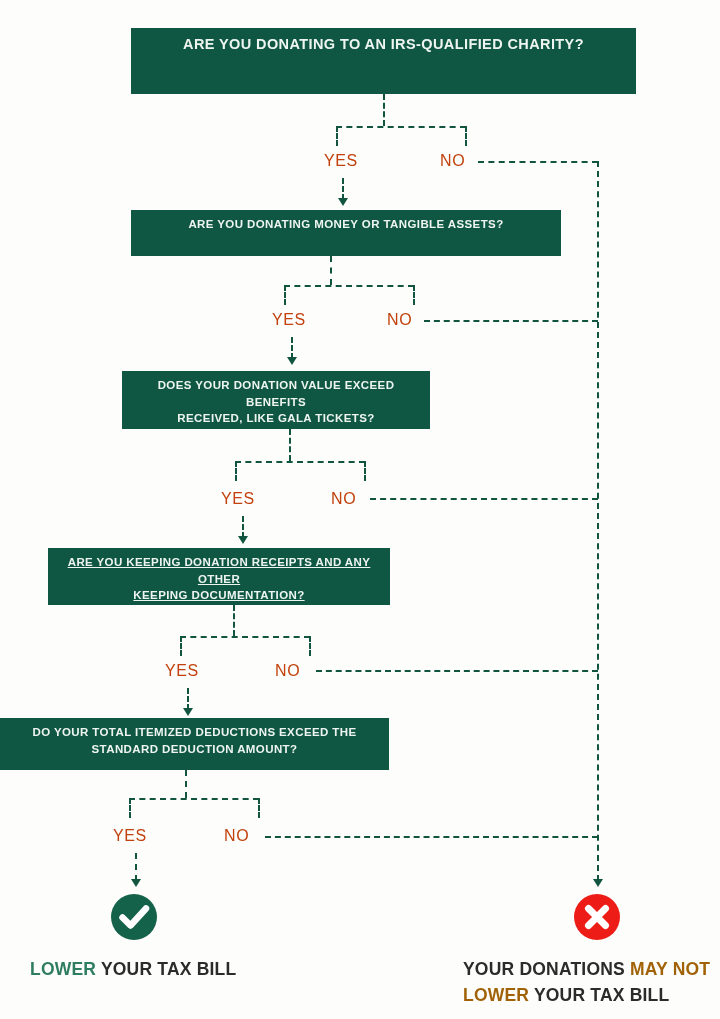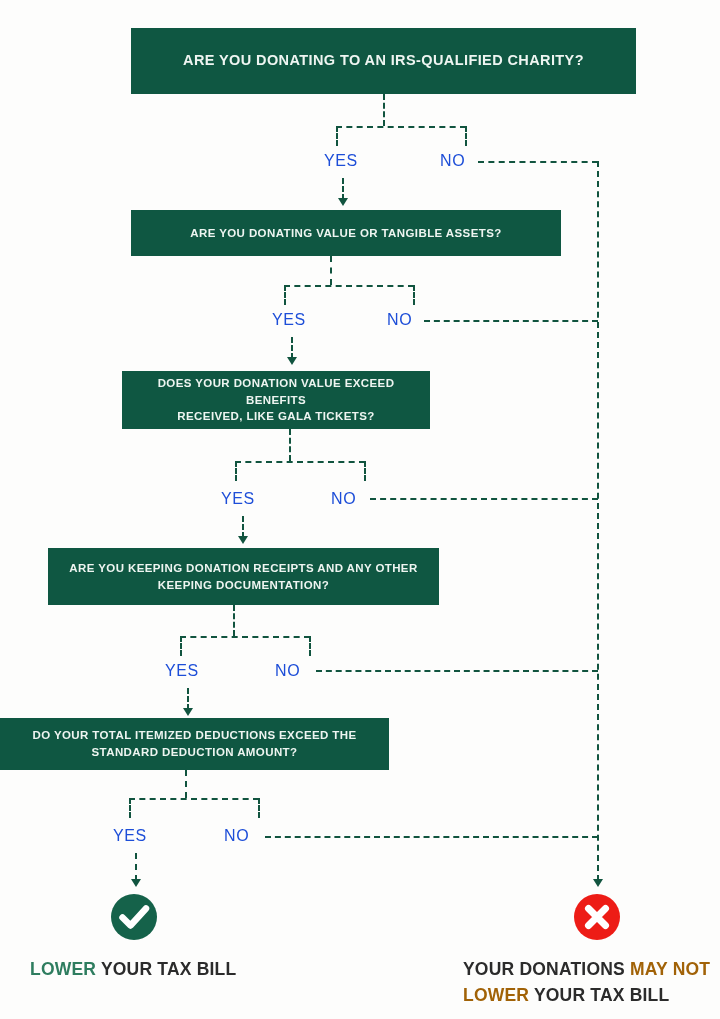--- a/index.html
+++ b/index.html
@@ -19,35 +19,35 @@
     background: #fdfdfc;
     overflow: hidden;
   }
 
   
   .qbox {
     position: absolute;
     background: #0f5742;
     color: #eef5f1;
     display: flex;
-    align-items: center;
+    align-items: flex-start;
     justify-content: center;
     text-align: center;
     font-weight: bold;
     letter-spacing: 0.4px;
     line-height: 1.45;
     box-sizing: border-box;
     padding: 6px 8px;
   }
   .qbox .qtext { display: block; width: 100%; }
 
   
   .blabel {
     position: absolute;
-    color: #1d4ed8;
+    color: #c2410c;
     font-size: 16px;
     font-weight: 400;
     letter-spacing: 0.6px;
     white-space: nowrap;
   }
 
   
   .vline {
     position: absolute;
     width: 0;
@@ -105,21 +105,21 @@
 
   <div class="blabel" style="left:324px; top:152px;">YES</div>
   <div class="blabel" style="left:440px; top:152px;">NO</div>
 
   <div class="vline" style="left:342px; top:178px; height:22px;"></div>
   <div class="arrow" style="left:338px; top:198px;"></div>
 
   <div class="hline" style="left:478px; top:161px; width:120px;"></div>
 
   <div class="qbox" style="left:131px; top:210px; width:430px; height:46px; font-size:11.5px;">
-    <span class="qtext">ARE YOU DONATING VALUE OR TANGIBLE ASSETS?</span>
+    <span class="qtext">ARE YOU DONATING MONEY OR TANGIBLE ASSETS?</span>
   </div>
 
   <div class="vline" style="left:330px; top:256px; height:29px;"></div>
   <div class="hline" style="left:284px; top:285px; width:130px;"></div>
   <div class="vline" style="left:284px; top:285px; height:20px;"></div>
   <div class="vline" style="left:413px; top:285px; height:20px;"></div>
 
   <div class="blabel" style="left:272px; top:311px;">YES</div>
   <div class="blabel" style="left:387px; top:311px;">NO</div>
 
@@ -141,21 +141,21 @@
   <div class="vline" style="left:364px; top:461px; height:20px;"></div>
 
   <div class="blabel" style="left:221px; top:490px;">YES</div>
   <div class="blabel" style="left:331px; top:490px;">NO</div>
 
   <div class="vline" style="left:242px; top:516px; height:22px;"></div>
   <div class="arrow" style="left:238px; top:536px;"></div>
 
   <div class="hline" style="left:370px; top:498px; width:228px;"></div>
 
-  <div class="qbox" style="left:48px; top:548px; width:391px; height:57px; font-size:11.5px;">
+  <div class="qbox" style="left:48px; top:548px; width:342px; height:57px; font-size:11.5px;text-decoration:underline;">
     <span class="qtext">
       <span>ARE YOU KEEPING DONATION RECEIPTS AND ANY OTHER</span><br>
       <span>KEEPING DOCUMENTATION?</span>
     </span>
   </div>
 
   <div class="vline" style="left:233px; top:605px; height:31px;"></div>
   <div class="hline" style="left:180px; top:636px; width:130px;"></div>
   <div class="vline" style="left:180px; top:636px; height:20px;"></div>
   <div class="vline" style="left:309px; top:636px; height:20px;"></div>

